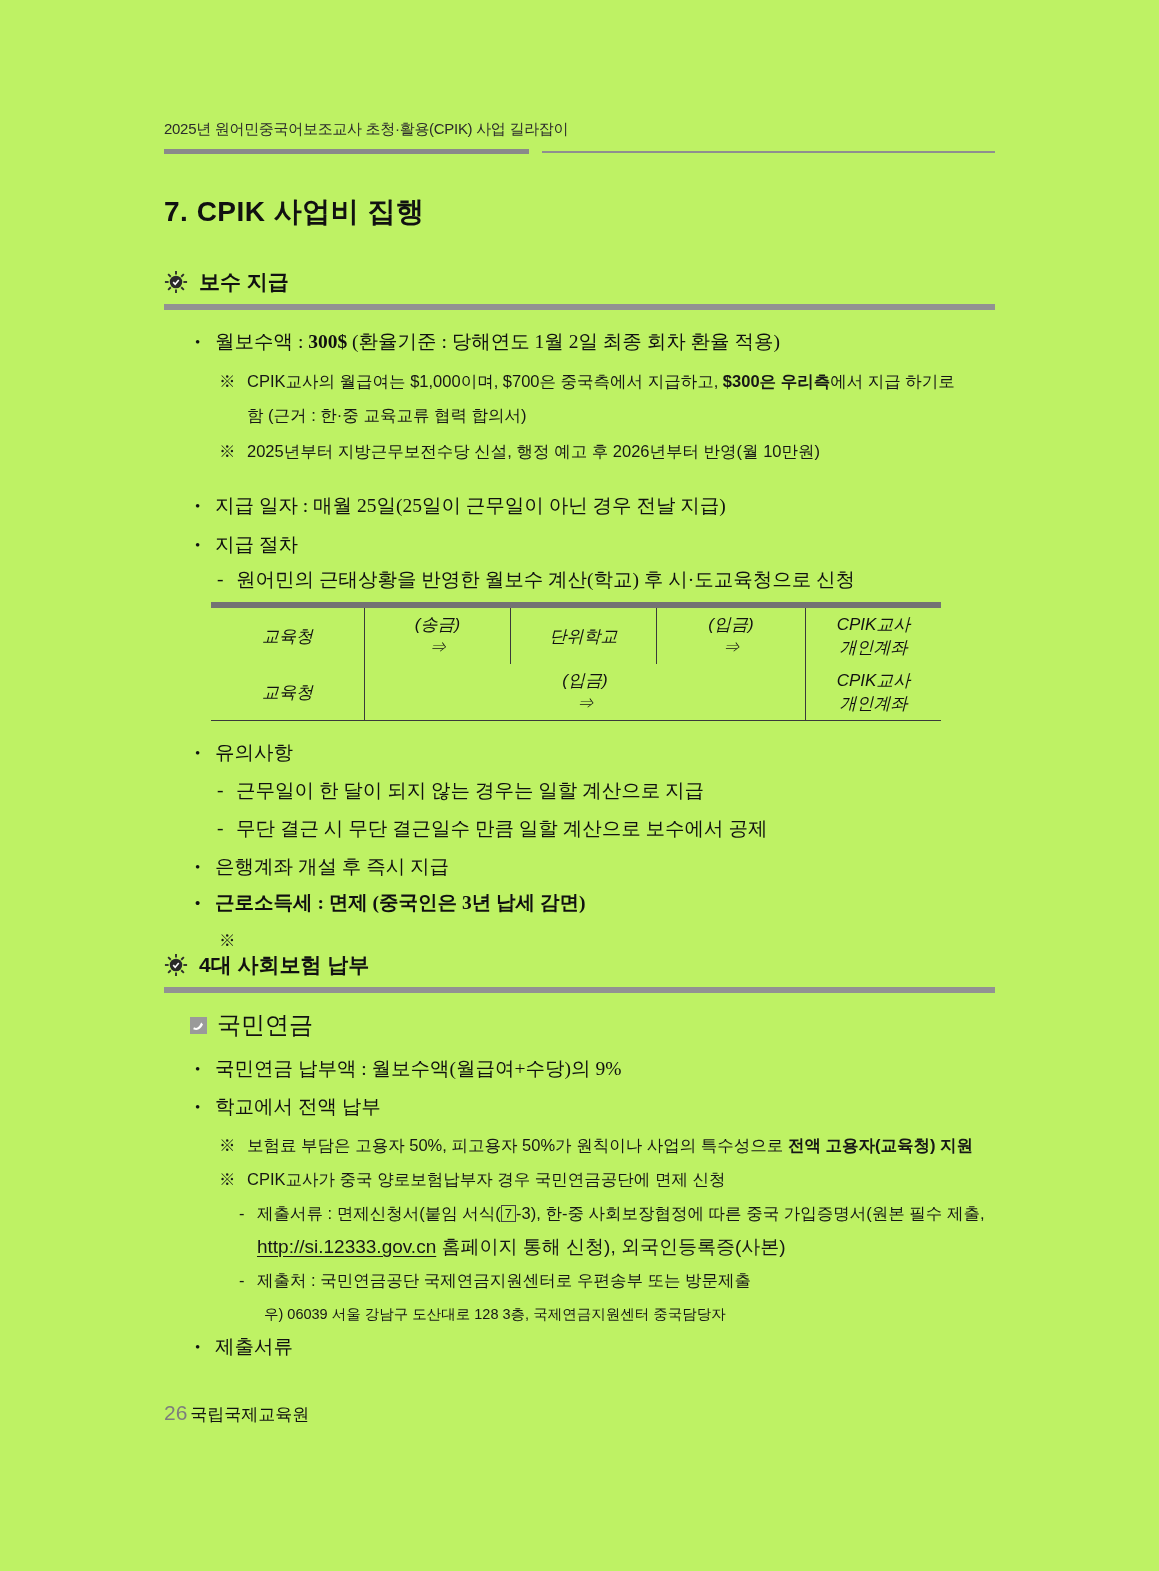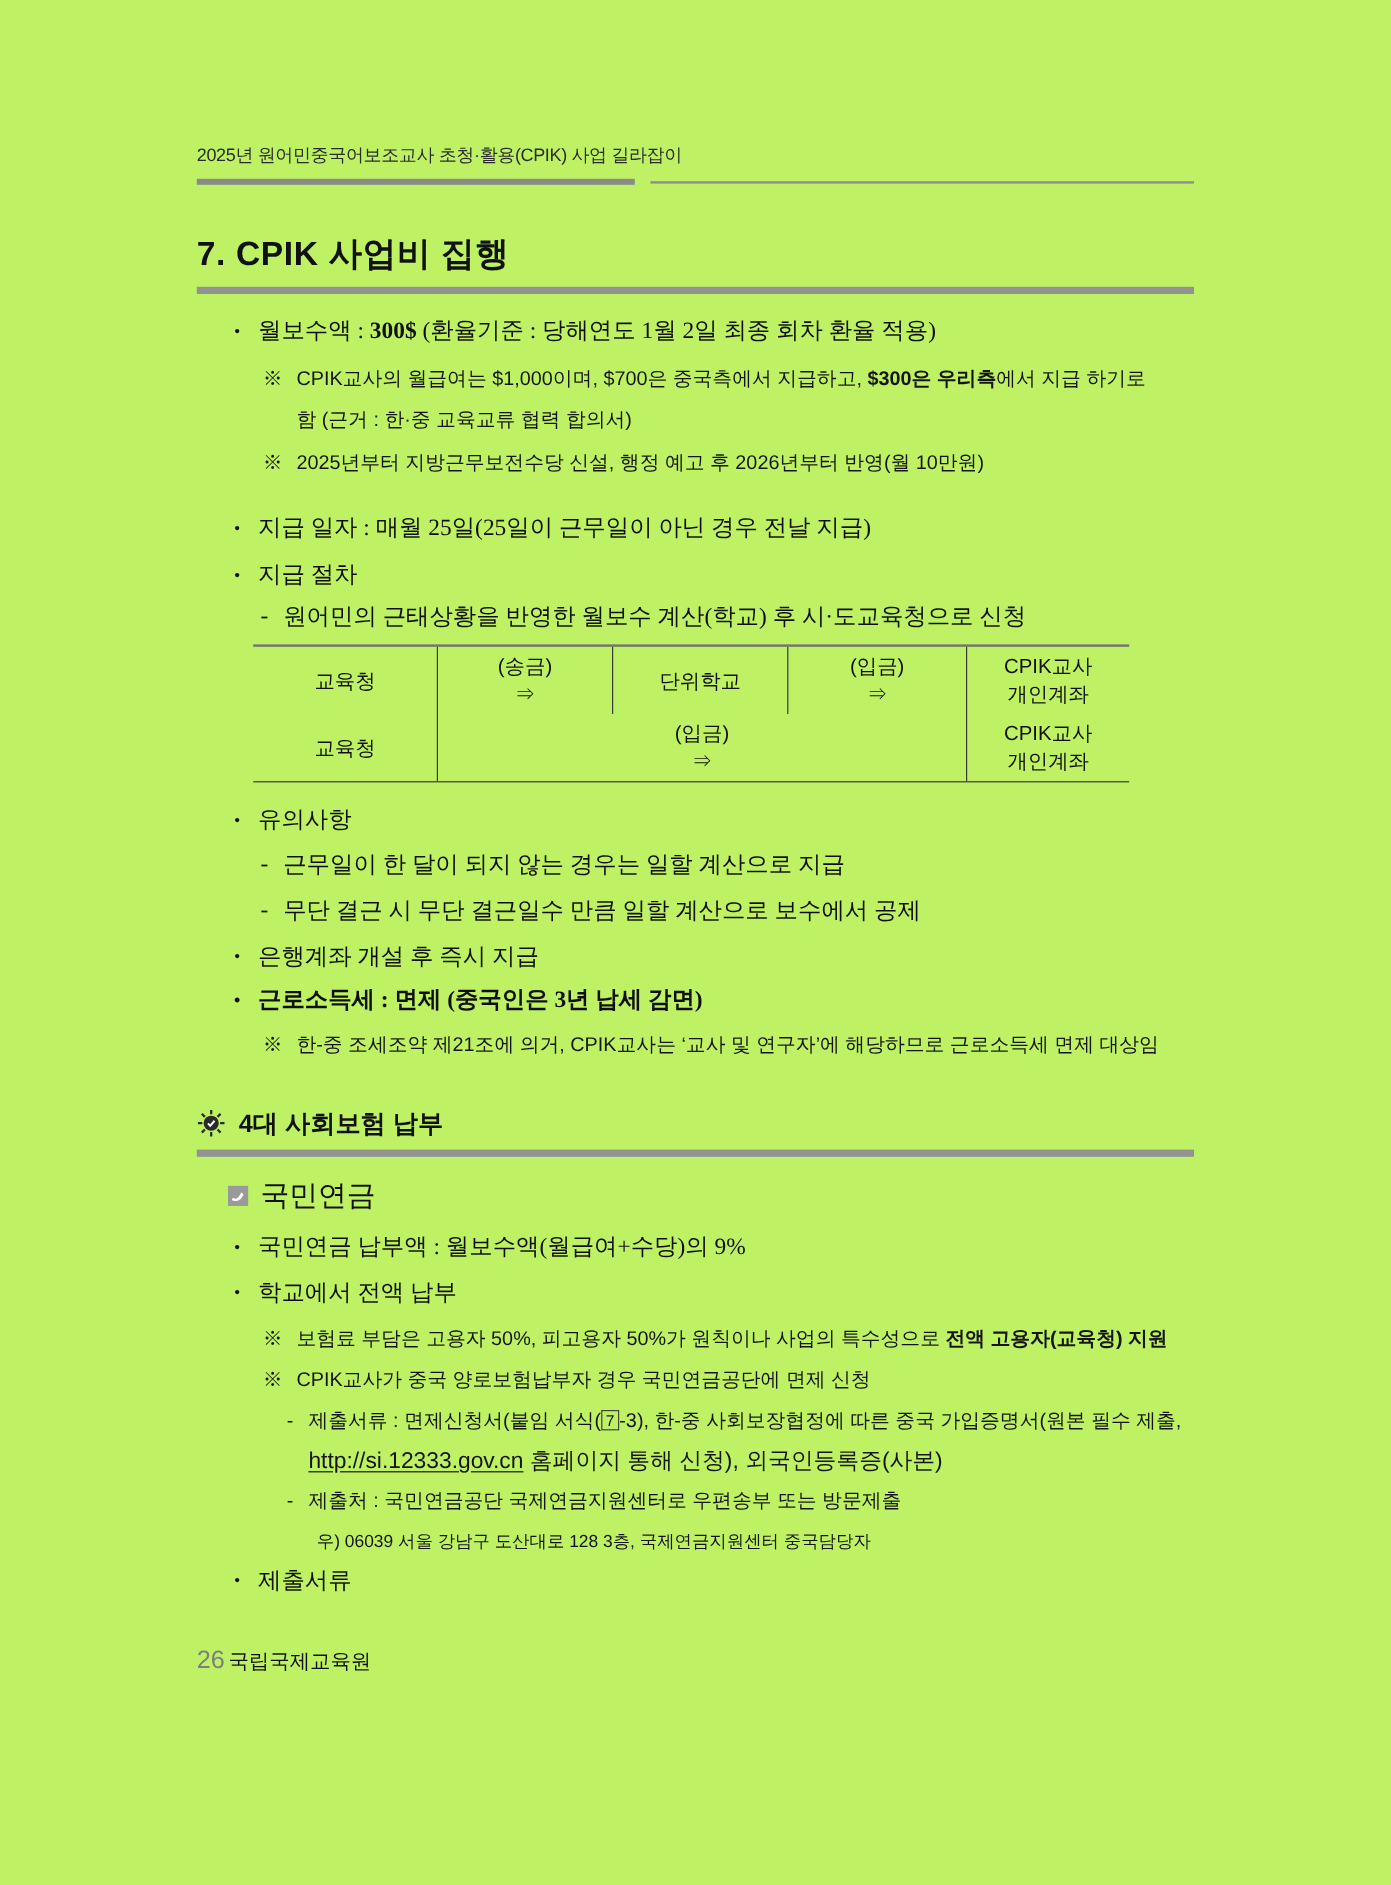--- a/index.html
+++ b/index.html
@@ -36,21 +36,21 @@
   .note .cont{display:block;}
   .dash2{position:relative;padding-left:93px;font-size:16.5px;line-height:34px;white-space:nowrap;color:#161616;}
   .dash2 .mk{position:absolute;left:75px;top:0;}
   .urlline{padding-left:93px;font-size:19px;line-height:33px;white-space:nowrap;color:#161616;}
   .small{padding-left:100px;font-size:14.5px;line-height:30px;white-space:nowrap;color:#161616;}
   .b{font-weight:bold;}
   .url{text-decoration:underline;text-underline-offset:3px;color:#161616;}
   .boxed{display:inline-block;border:1px solid #444;font-size:13px;line-height:15px;padding:0 3px;vertical-align:1px;}
 
   
-  .ptable{margin-left:47px;width:730px;border-top:2px solid #737373;border-bottom:1px solid #3a3a3a;font-size:17px;color:#111;}
+  .ptable{margin-left:47px;width:730px;border-top:6px solid #737373;border-bottom:1px solid #3a3a3a;font-size:17px;color:#111;font-style:italic;}
   .trow{display:grid;}
   .trow.r1{grid-template-columns:153px 146px 146px 149px 136px;height:56px;}
   .trow.r2{grid-template-columns:153px 441px 136px;height:56px;}
   .tcell{display:flex;align-items:center;justify-content:center;text-align:center;white-space:pre-line;line-height:23px;}
   .trow .tcell + .tcell{border-left:1px solid #3a3a3a;}
   .tor{border-top:1px solid #3a3a3a;border-bottom:1px solid #3a3a3a;height:26px;line-height:25px;text-align:center;font-size:16px;}
 
   
   .sub-head{display:flex;align-items:center;gap:10px;padding-left:26px;font-size:24px;color:#111;white-space:nowrap;}
 
@@ -67,20 +67,37 @@
 
     <div class="doc-header">2025년 원어민중국어보조교사 초청·활용(CPIK) 사업 길라잡이</div>
     <div class="header-rule">
       <div class="thick"></div>
       <div class="gap"></div>
       <div class="thin"></div>
     </div>
 
     <div class="page-title">7. CPIK 사업비 집행</div>
 
+    <div class="sec-head" style="margin-top:37px;">
+      <svg class="sun" viewBox="0 0 26 26" width="24" height="24">
+        <g stroke="#2a2a2a" stroke-width="2">
+          <line x1="13" y1="1" x2="13" y2="5"></line>
+            <line x1="13" y1="21" x2="13" y2="25"></line>
+          <line x1="1" y1="13" x2="5" y2="13"></line>
+            <line x1="21" y1="13" x2="25" y2="13"></line>
+          <line x1="4.5" y1="4.5" x2="7.3" y2="7.3"></line>
+            <line x1="18.7" y1="18.7" x2="21.5" y2="21.5"></line>
+          <line x1="4.5" y1="21.5" x2="7.3" y2="18.7"></line>
+            <line x1="18.7" y1="7.3" x2="21.5" y2="4.5"></line>
+        </g>
+        <circle cx="13" cy="13" r="6.8" fill="#2a2a2a"></circle>
+        <path d="M10 13.2 l2.1 2.2 l3.9 -4.6" stroke="#fff" stroke-width="1.8" fill="none"></path>
+      </svg>
+      <span>보수 지급</span>
+    </div>
     <div class="sec-bar" style="margin-top:8px;"></div>
 
     <div class="li" style="margin-top:18px;">
       <span class="mk">•</span><span>월보수액 : </span><span class="b">300$</span><span> (환율기준 : 당해연도 1월 2일 최종 회차 환율 적용)</span>
     </div>
 
     <div class="note" style="margin-top:8px;">
       <span class="mk">※</span><span>CPIK교사의 월급여는 $1,000이며, $700은 중국측에서 지급하고, </span><span class="b">$300은 우리측</span><span>에서 지급 하기로</span>
       <span class="cont">함 (근거 : 한·중 교육교류 협력 합의서)</span>
     </div>
@@ -127,21 +144,21 @@
     <div class="dash1" style="margin-top:10px;">
       <span class="mk">-</span><span>무단 결근 시 무단 결근일수 만큼 일할 계산으로 보수에서 공제</span>
     </div>
     <div class="li" style="margin-top:10px;">
       <span class="mk">•</span><span>은행계좌 개설 후 즉시 지급</span>
     </div>
     <div class="li bold" style="margin-top:8px;">
       <span class="mk">•</span><span>근로소득세 : 면제 (중국인은 3년 납세 감면)</span>
     </div>
     <div class="note" style="margin-top:6px;">
-      <span class="mk">※</span><span>한-중 조세조약 제21조에 의거, CPIK교사는 ‘교사 및 연구자’에 해당하므로 근로소득세 면제 대상임</span>
+      <span class="mk">※</span>
     </div>
 
     <div class="sec-head" style="margin-top:34px;">
       <svg class="sun" viewBox="0 0 26 26" width="24" height="24">
         <g stroke="#2a2a2a" stroke-width="2">
           <line x1="13" y1="1" x2="13" y2="5"></line>
             <line x1="13" y1="21" x2="13" y2="25"></line>
           <line x1="1" y1="13" x2="5" y2="13"></line>
             <line x1="21" y1="13" x2="25" y2="13"></line>
           <line x1="4.5" y1="4.5" x2="7.3" y2="7.3"></line>

